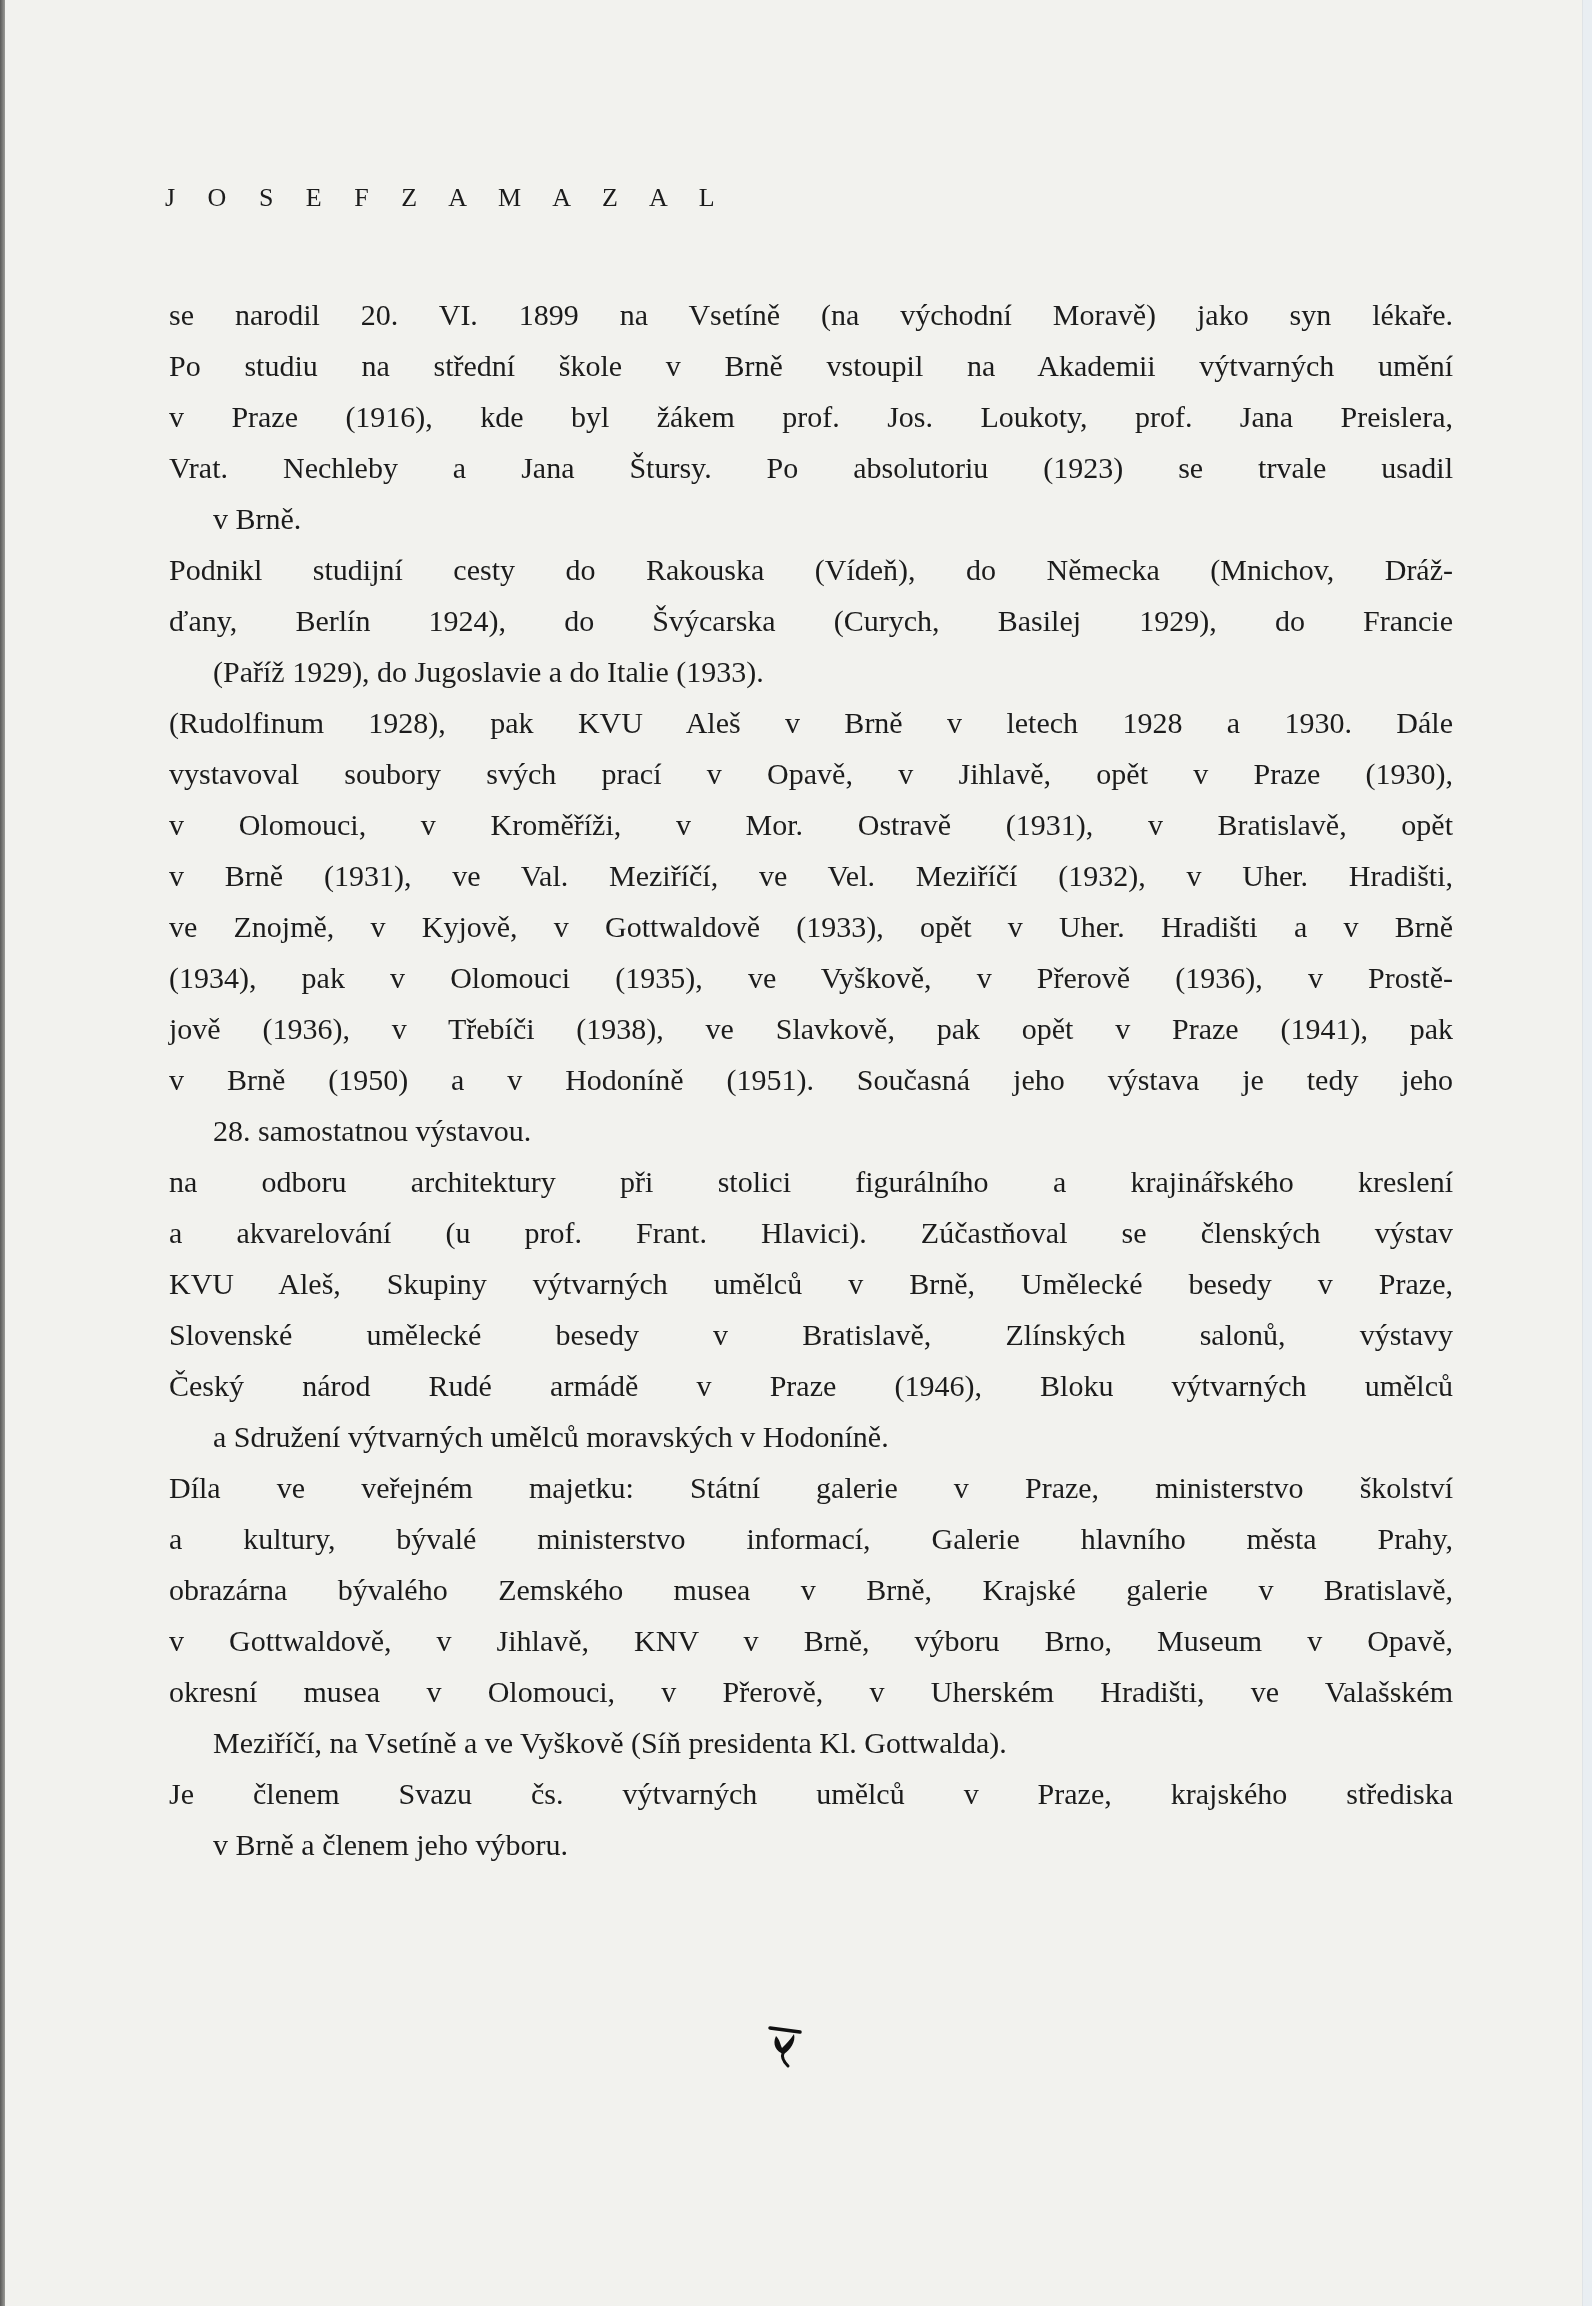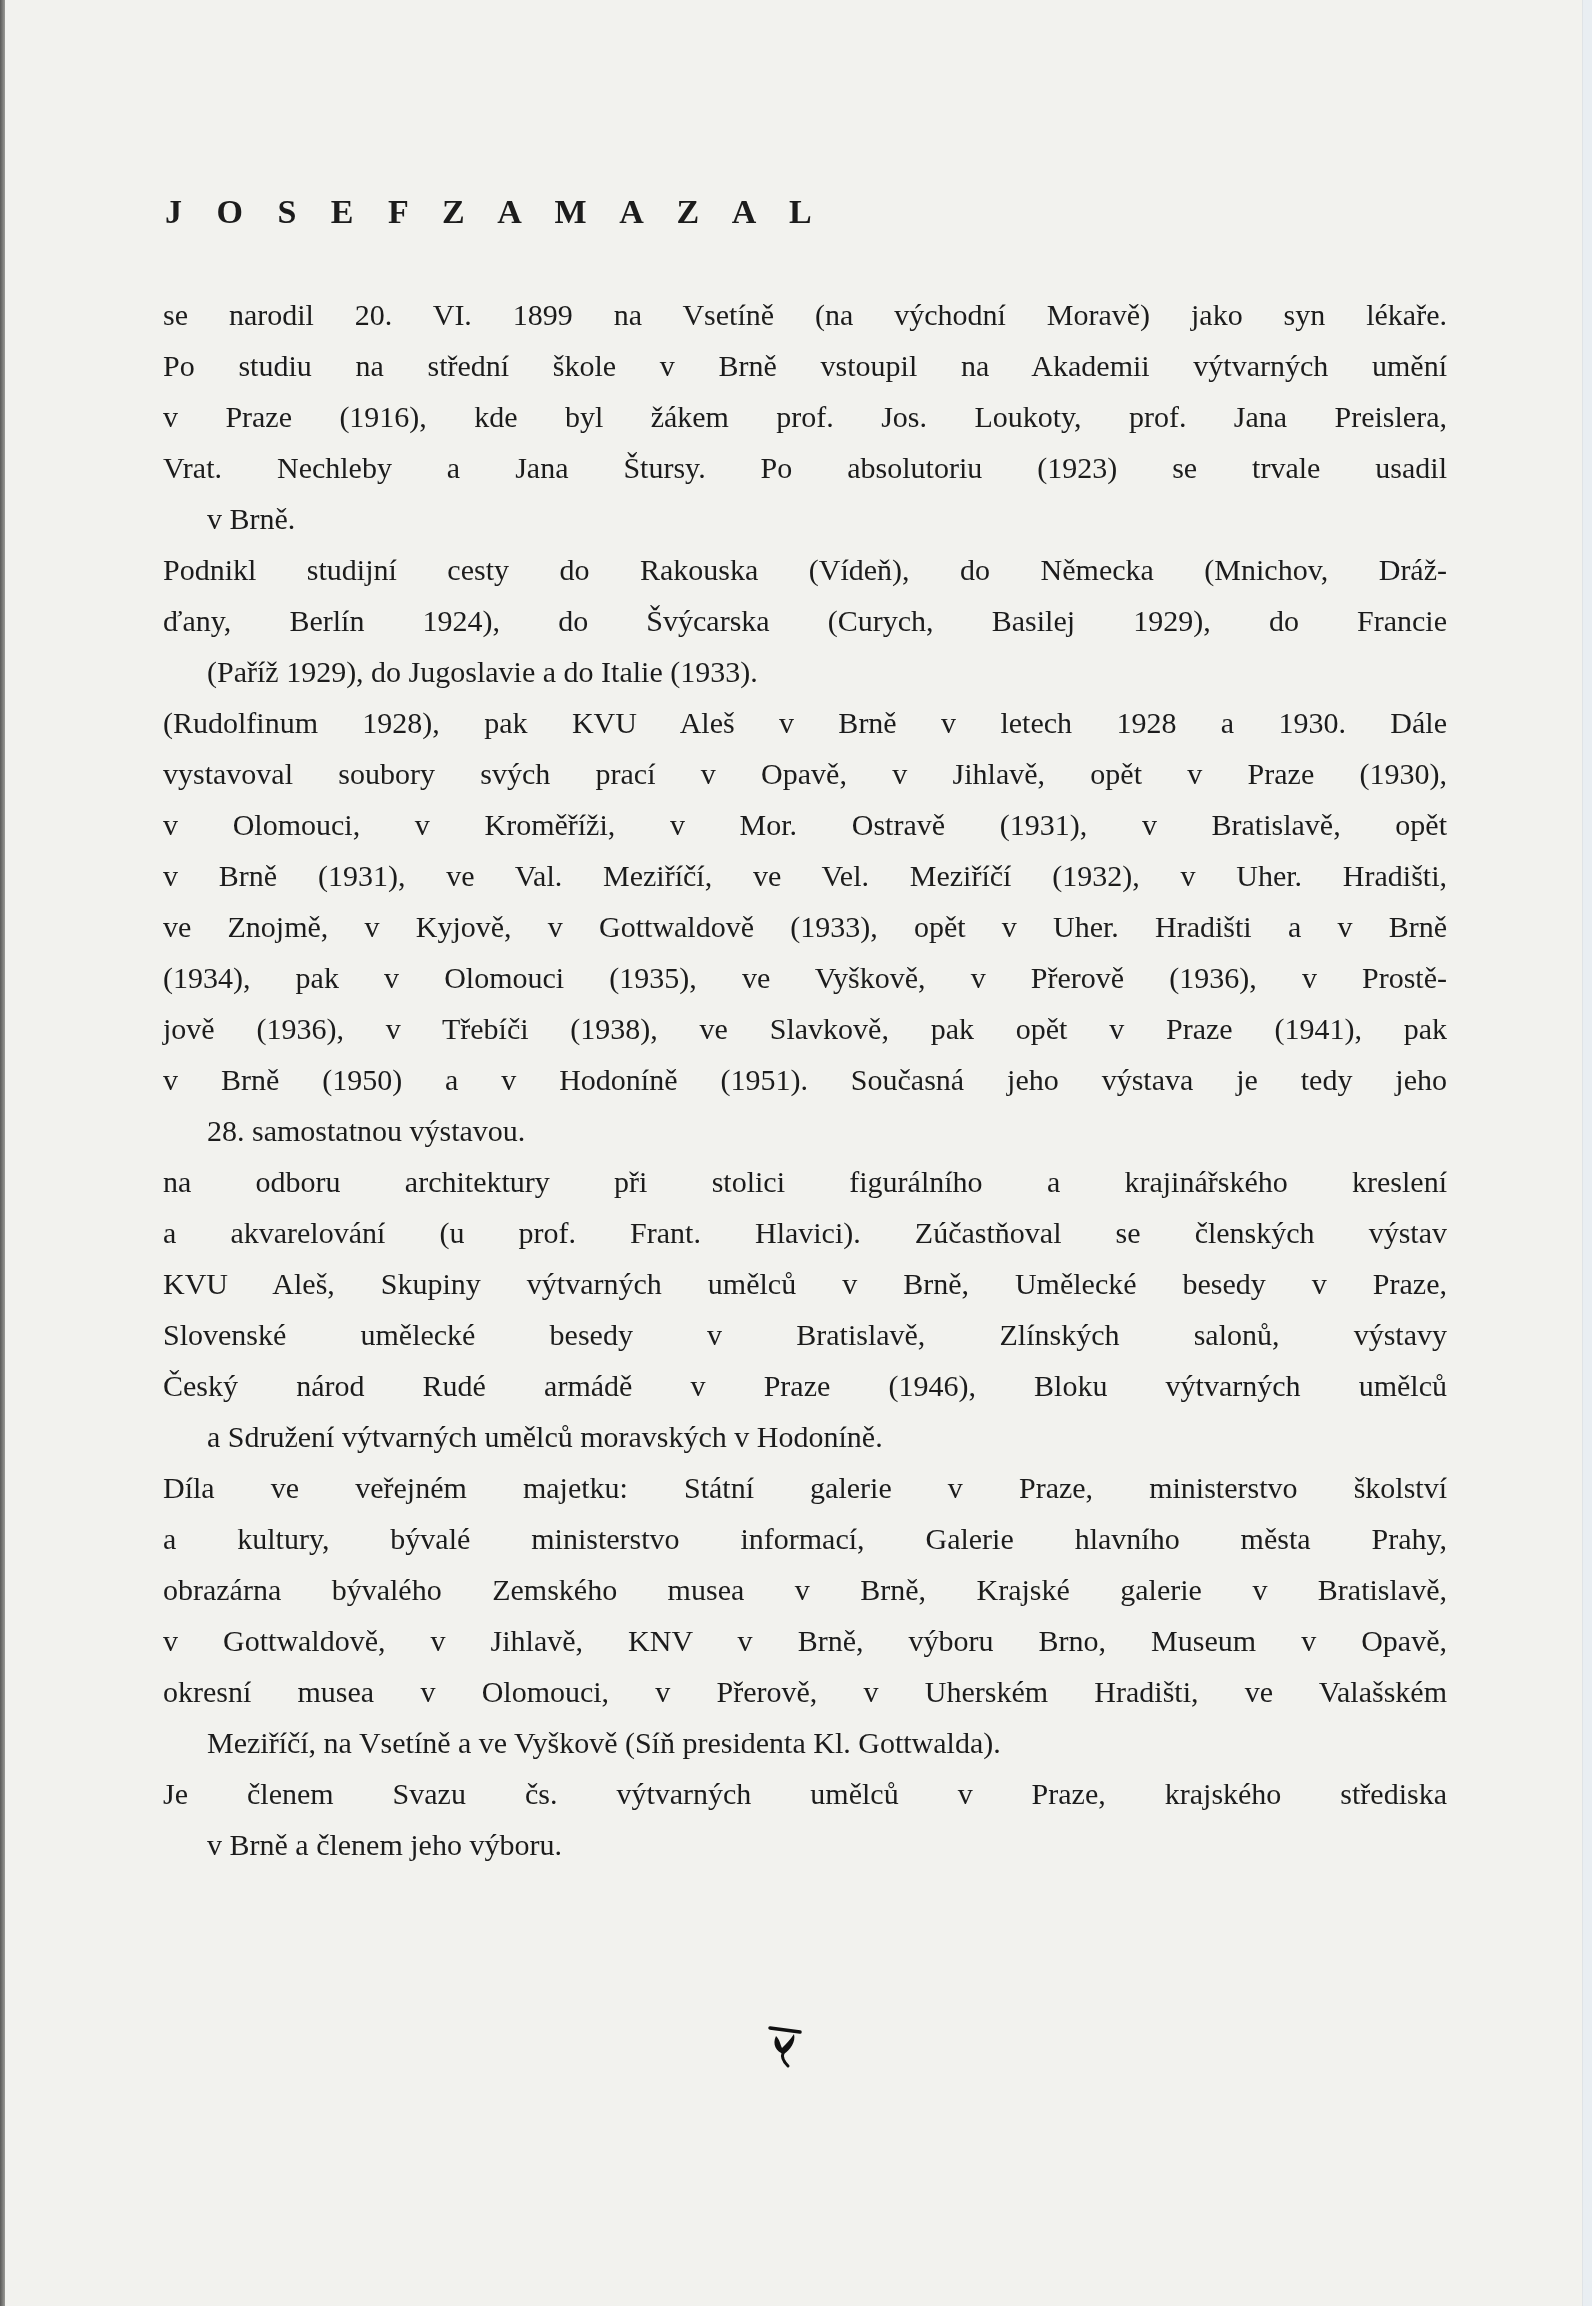--- a/index.html
+++ b/index.html
@@ -29,33 +29,33 @@
     border-left: 1px solid #dfe3e6;
   }
   .page {
     position: absolute;
     left: 155px;
     top: 0;
     width: 1284px;
   }
   .heading {
     position: absolute;
-    top: 195px;
+    top: 185px;
     left: 10px;
     margin: 0;
-    font-size: 34px;
-    font-weight: bold;
+    font-size: 26px;
+    font-weight: normal;
     letter-spacing: 13px;
     line-height: 1;
     white-space: nowrap;
   }
   .body-text {
     position: absolute;
     top: 289px;
-    left: 8px;
+    left: 14px;
     width: 1284px;
     font-size: 30px;
     line-height: 51px;
   }
   .para {
     margin: 0;
     text-align: justify;
   }
   .line {
     display: block;

